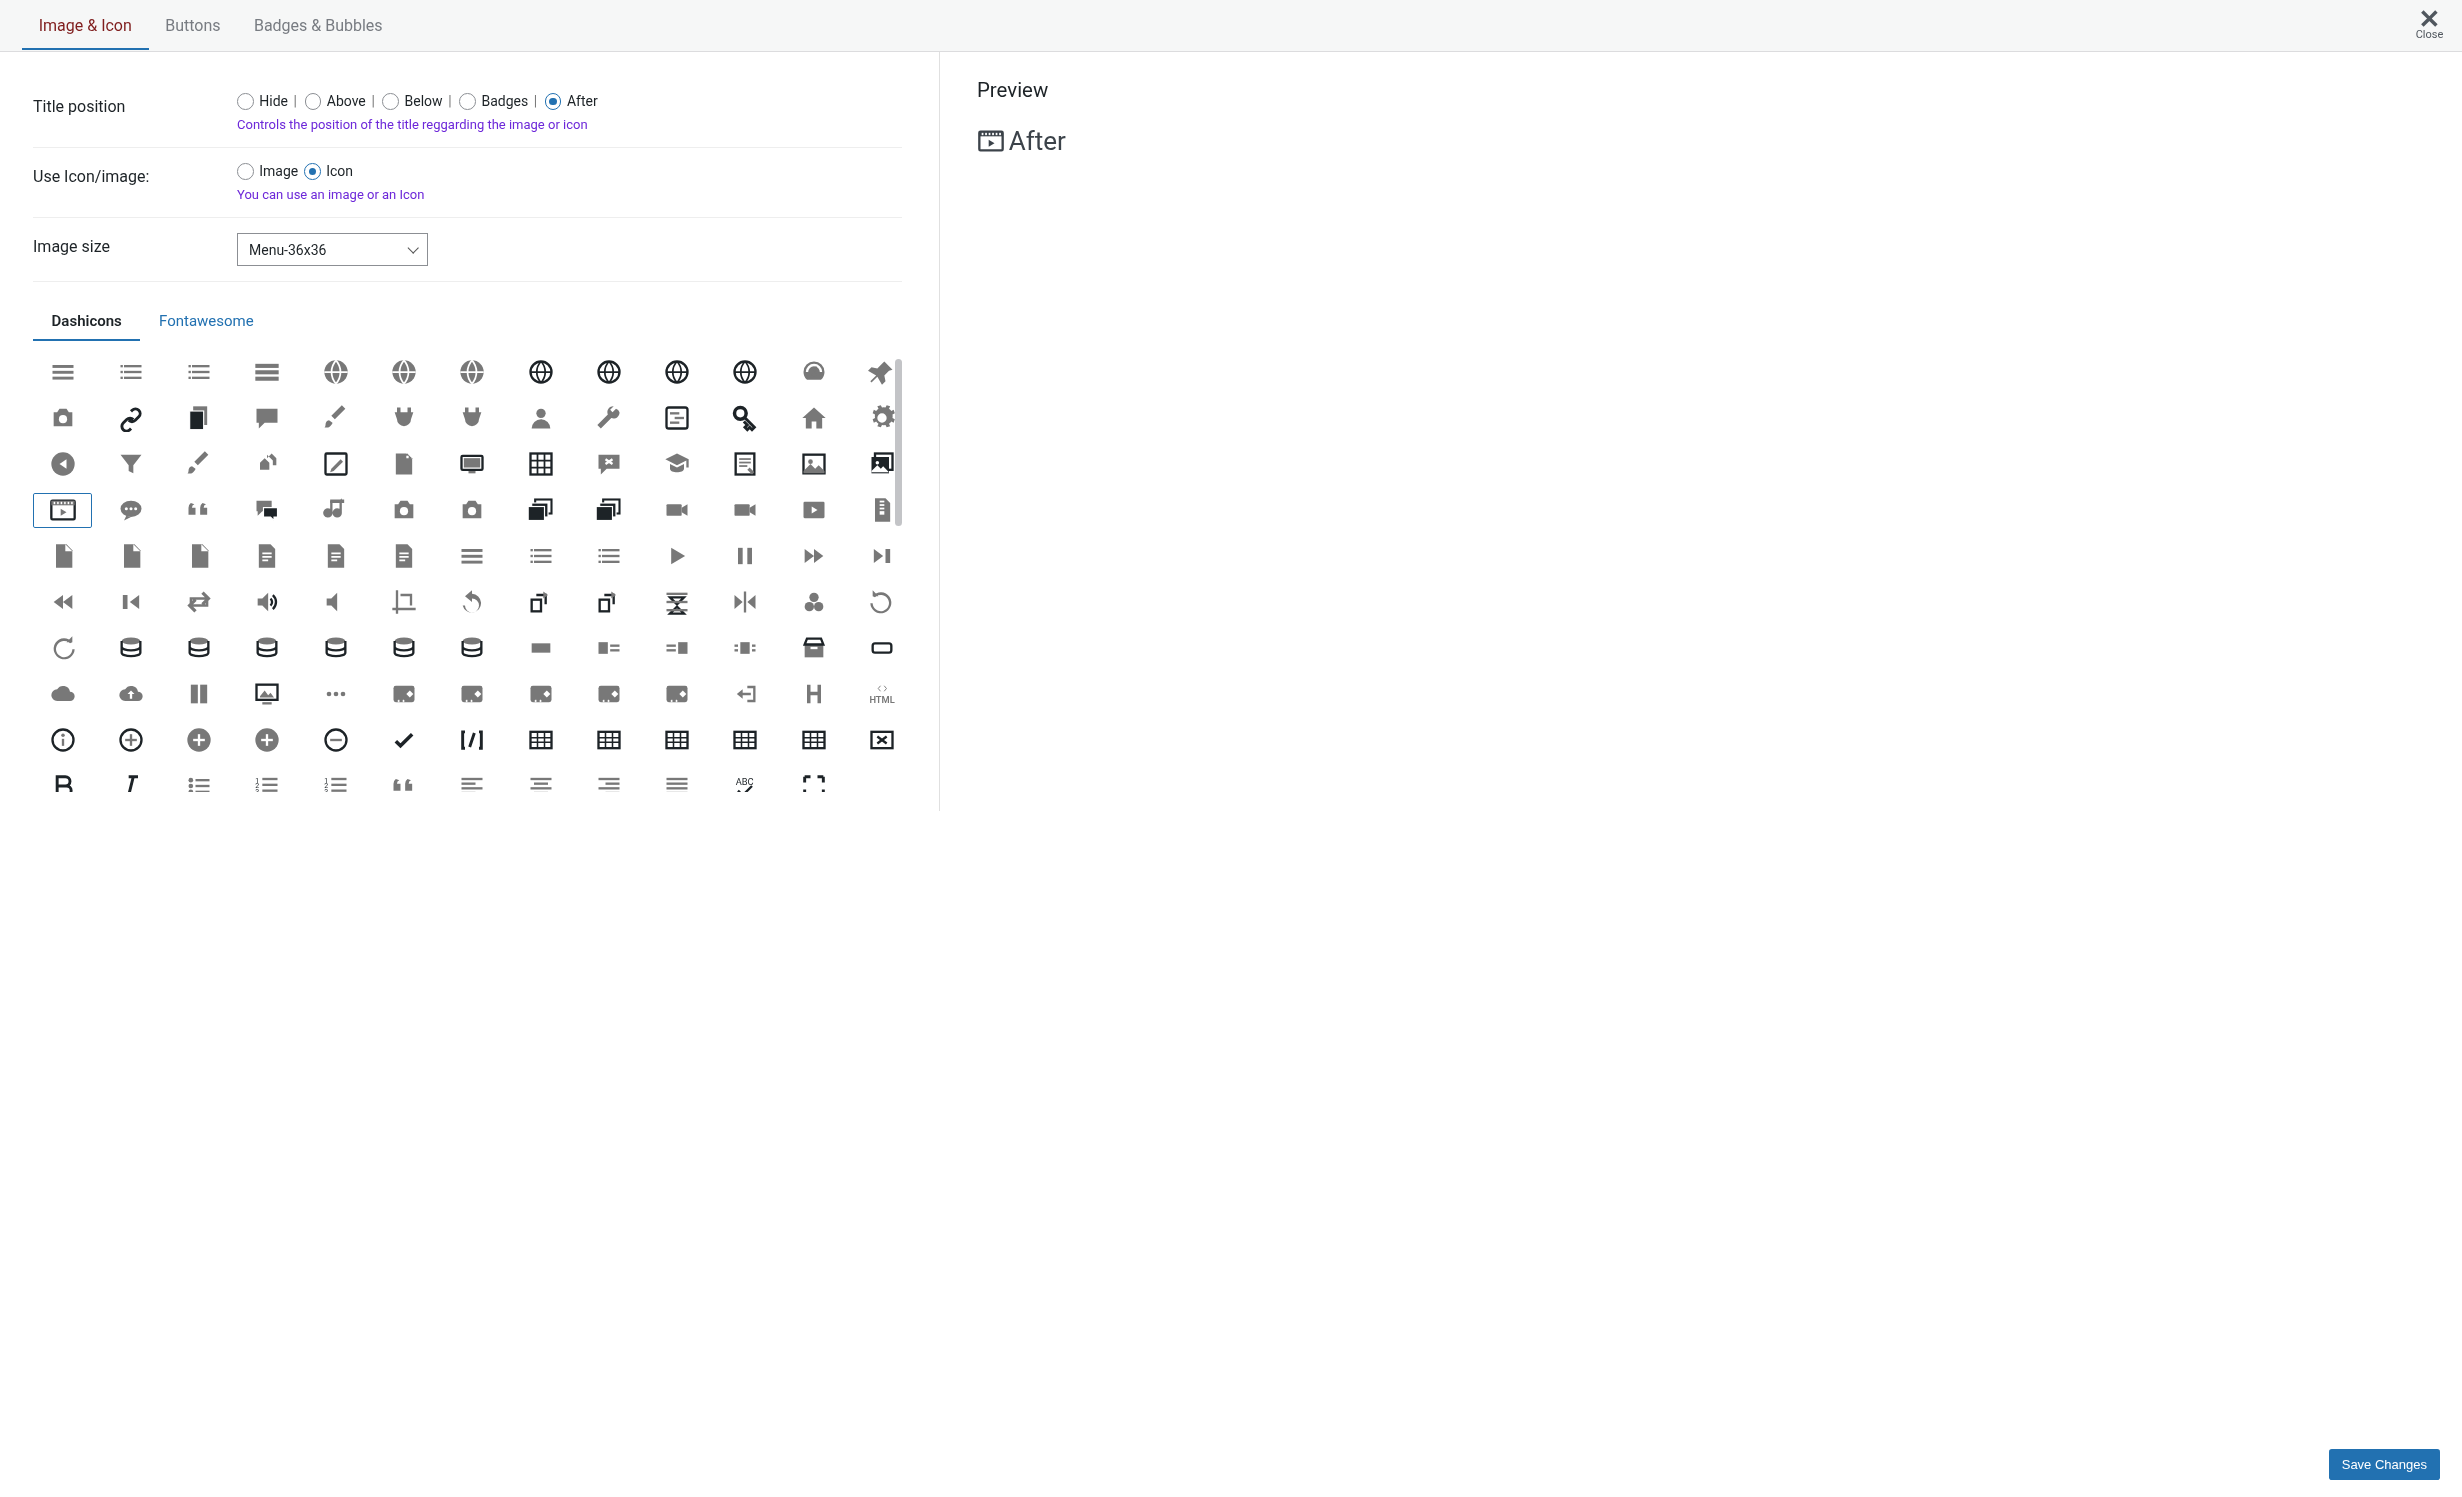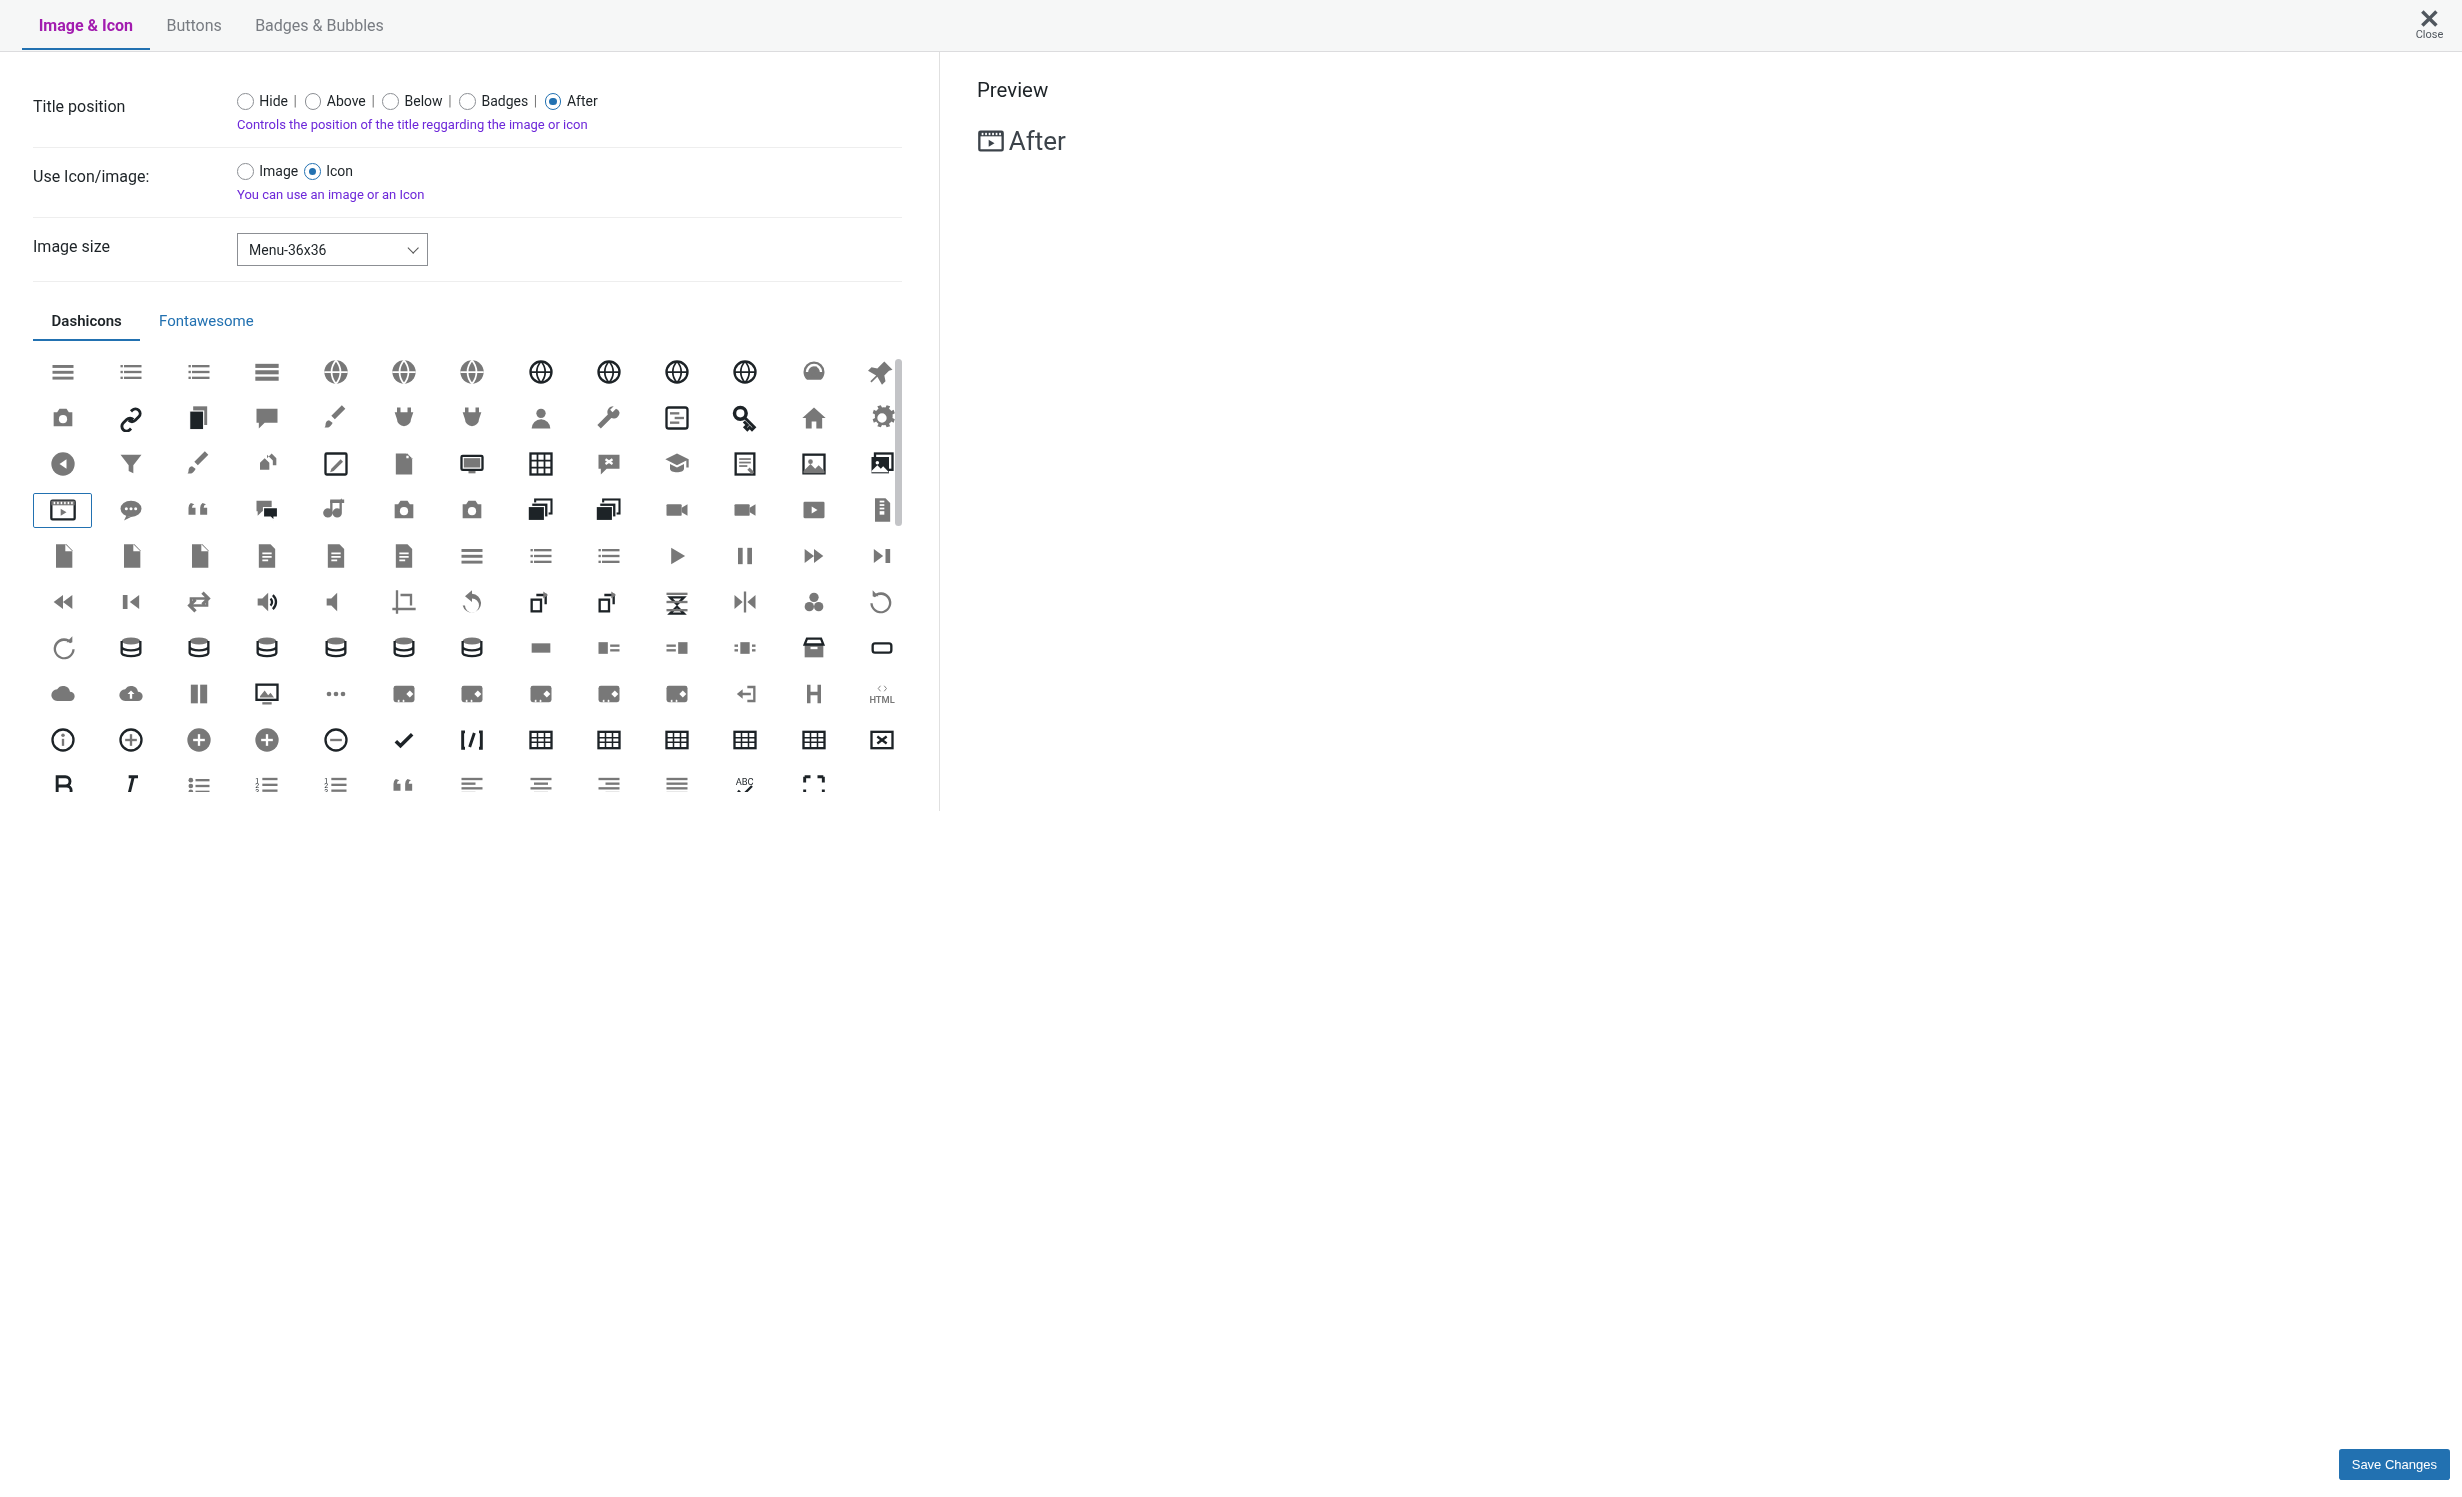--- a/index.html
+++ b/index.html
@@ -15,21 +15,21 @@
   height: 52px;
 }
 .tabs-top { display: flex; gap: 0; padding-left: 22px; }
 .tab-top {
   padding: 15px 16.7px 13px;
   font-size: 16px;
   color: #787c82;
   cursor: pointer;
   border-bottom: 2.8px solid transparent;
 }
-.tab-top.active { color: #a21caf; font-weight: 700; border-bottom-color: #2271b1; }
+.tab-top.active { color: #7f1d1d; font-weight: 400; border-bottom-color: #2271b1; }
 .close-wrap { text-align: center; cursor: pointer; font-size: 11px; color: #50575e; margin-right: 3.7px;}
 .close-x { font-size: 26px; line-height: 18.6px; font-weight: bold; }
 
 .body { display: flex; }
 .main { flex: 1; padding: 26px 37px 18.6px 33px; border-right: 0.9px solid #e0e0e0; max-width: 940px; }
 .preview-pane { width: 353px; padding: 26px 37px; }
 
 .field-row { display: flex; align-items: flex-start; padding: 15px 0; border-bottom: 0.9px solid #eee; }
 .field-row:last-of-type { border-bottom: none; }
 .field-label { width: 204px; font-size: 16px; color: #1d2327; padding-top: 3.7px; }
@@ -72,21 +72,21 @@
 .icon-cell.html-text { font-size:9.3px; font-weight:600; color:#787878; flex-direction:column; }
 
 .scrollbar-fake { position:absolute; right:0; top:3.7px; width:7.4px; height:167px;
   background:#c3c4c7; border-radius:3.7px; }
 
 .preview-title { font-size: 20.4px; color: #1d2327; margin-bottom: 24px; }
 .preview-content { display:flex; align-items:center; gap:3.7px; }
 .preview-content .picon { width:28px; height:28px; }
 .preview-content .ptext { font-size: 26px; color: #3c434a; }
 
-.footer { position: fixed; bottom: 16.7px; right: 12px; }
+.footer { position: fixed; bottom: 16.7px; right: 22px; }
 .save-btn {
   background: #2271b1; color: #fff; border:none; padding: 8.4px 13px;
   font-size: 13px; border-radius: 2.8px; cursor: pointer;
 }
 
 .sep { color:#787878; margin:0 1.9px 0 0;}
 </style>
 </head>
 <body>
 

